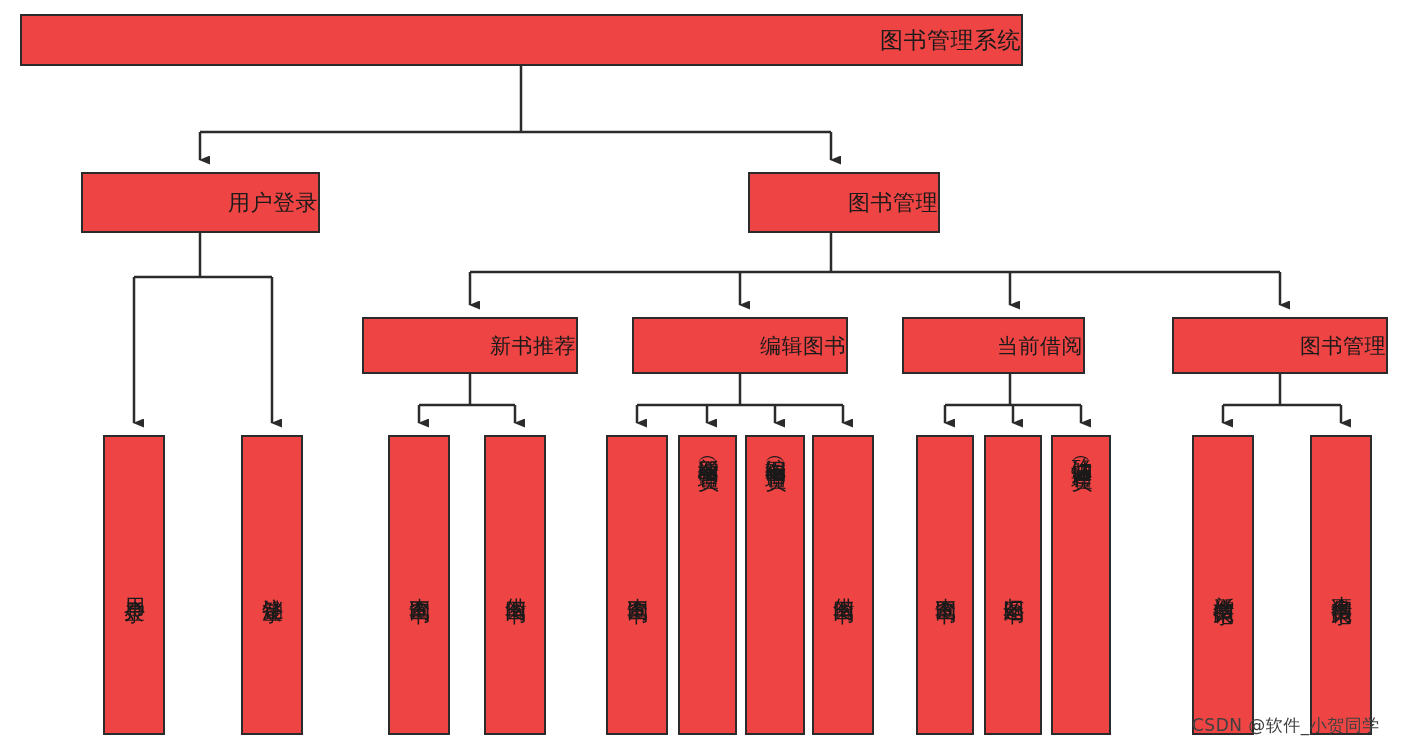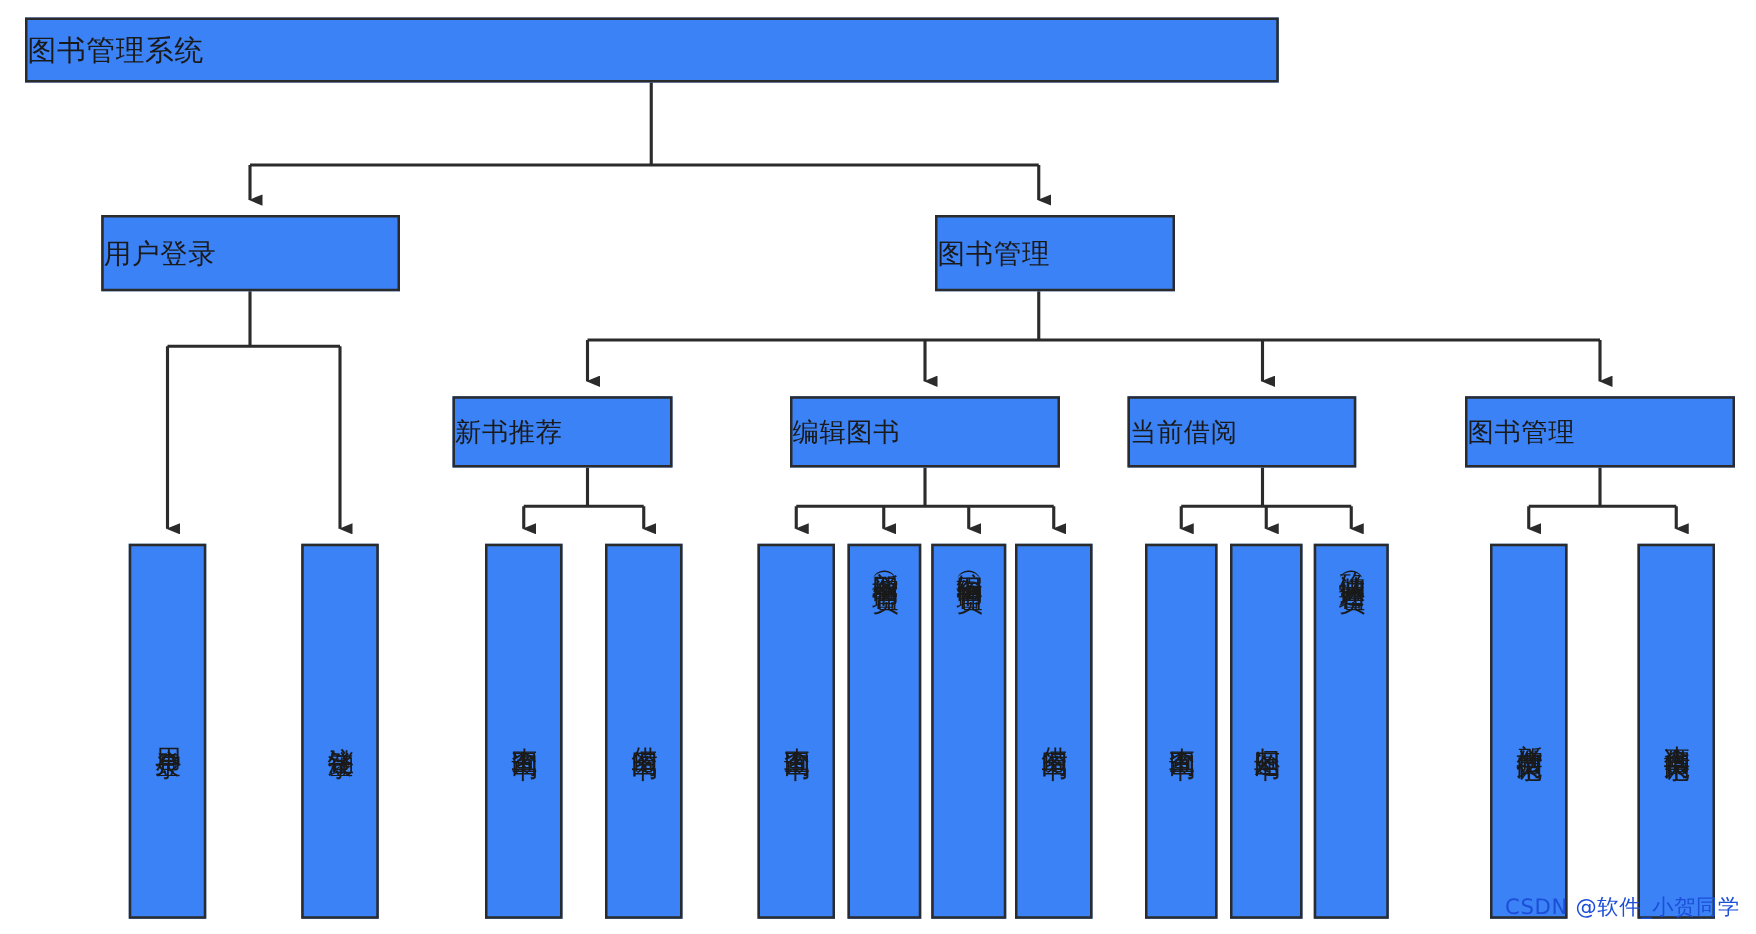--- a/index.html
+++ b/index.html
@@ -22,24 +22,24 @@
     left: 0;
     top: 0;
     width: 1405px;
     height: 747px;
     pointer-events: none;
   }
   .node {
     position: absolute;
     box-sizing: border-box;
     border: 2.5px solid #2b2b2b;
-    background: #3b82f6;
+    background: #ef4444;
     display: flex;
     align-items: center;
-    justify-content: flex-start;
+    justify-content: flex-end;
     color: #1a1a1a;
   }
   .node-label {
     display: block;
     text-align: center;
     letter-spacing: 0.5px;
     white-space: nowrap;
   }
   .node.root .node-label {
     font-size: 23px;
@@ -61,25 +61,24 @@
     line-height: 1.22;
     letter-spacing: 2px;
     margin: 0 auto;
   }
   .node.leaf.center-text {
     align-items: center;
     padding-top: 0;
   }
   .watermark {
     position: absolute;
-    color: #1d4ed8;
+    color: #404040;
     font-size: 17px;
     white-space: nowrap;
     letter-spacing: 0.5px;
-    padding-left: 12px;
   }
 </style>
 </head>
 <body>
 
 <div id="diagram-canvas">
 
   <svg class="connectors" viewBox="0 0 1405 747" xmlns="http://www.w3.org/2000/svg">
     <defs>
       <marker id="arrowhead" markerWidth="9" markerHeight="11" refX="4.5" refY="10" orient="auto" markerUnits="userSpaceOnUse">
@@ -134,21 +133,21 @@
     <span class="node-label">图书管理系统</span>
   </div>
 
   <div class="node level2" style="left: 81px; top: 172px; width: 239px; height: 61px;">
     <span class="node-label">用户登录</span>
   </div>
   <div class="node level2" style="left: 748px; top: 172px; width: 192px; height: 61px;">
     <span class="node-label">图书管理</span>
   </div>
 
-  <div class="node level3" style="left: 362px; top: 317px; width: 176px; height: 57px;">
+  <div class="node level3" style="left: 362px; top: 317px; width: 216px; height: 57px;">
     <span class="node-label">新书推荐</span>
   </div>
   <div class="node level3" style="left: 632px; top: 317px; width: 216px; height: 57px;">
     <span class="node-label">编辑图书</span>
   </div>
   <div class="node level3" style="left: 902px; top: 317px; width: 183px; height: 57px;">
     <span class="node-label">当前借阅</span>
   </div>
   <div class="node level3" style="left: 1172px; top: 317px; width: 216px; height: 57px;">
     <span class="node-label">图书管理</span>

